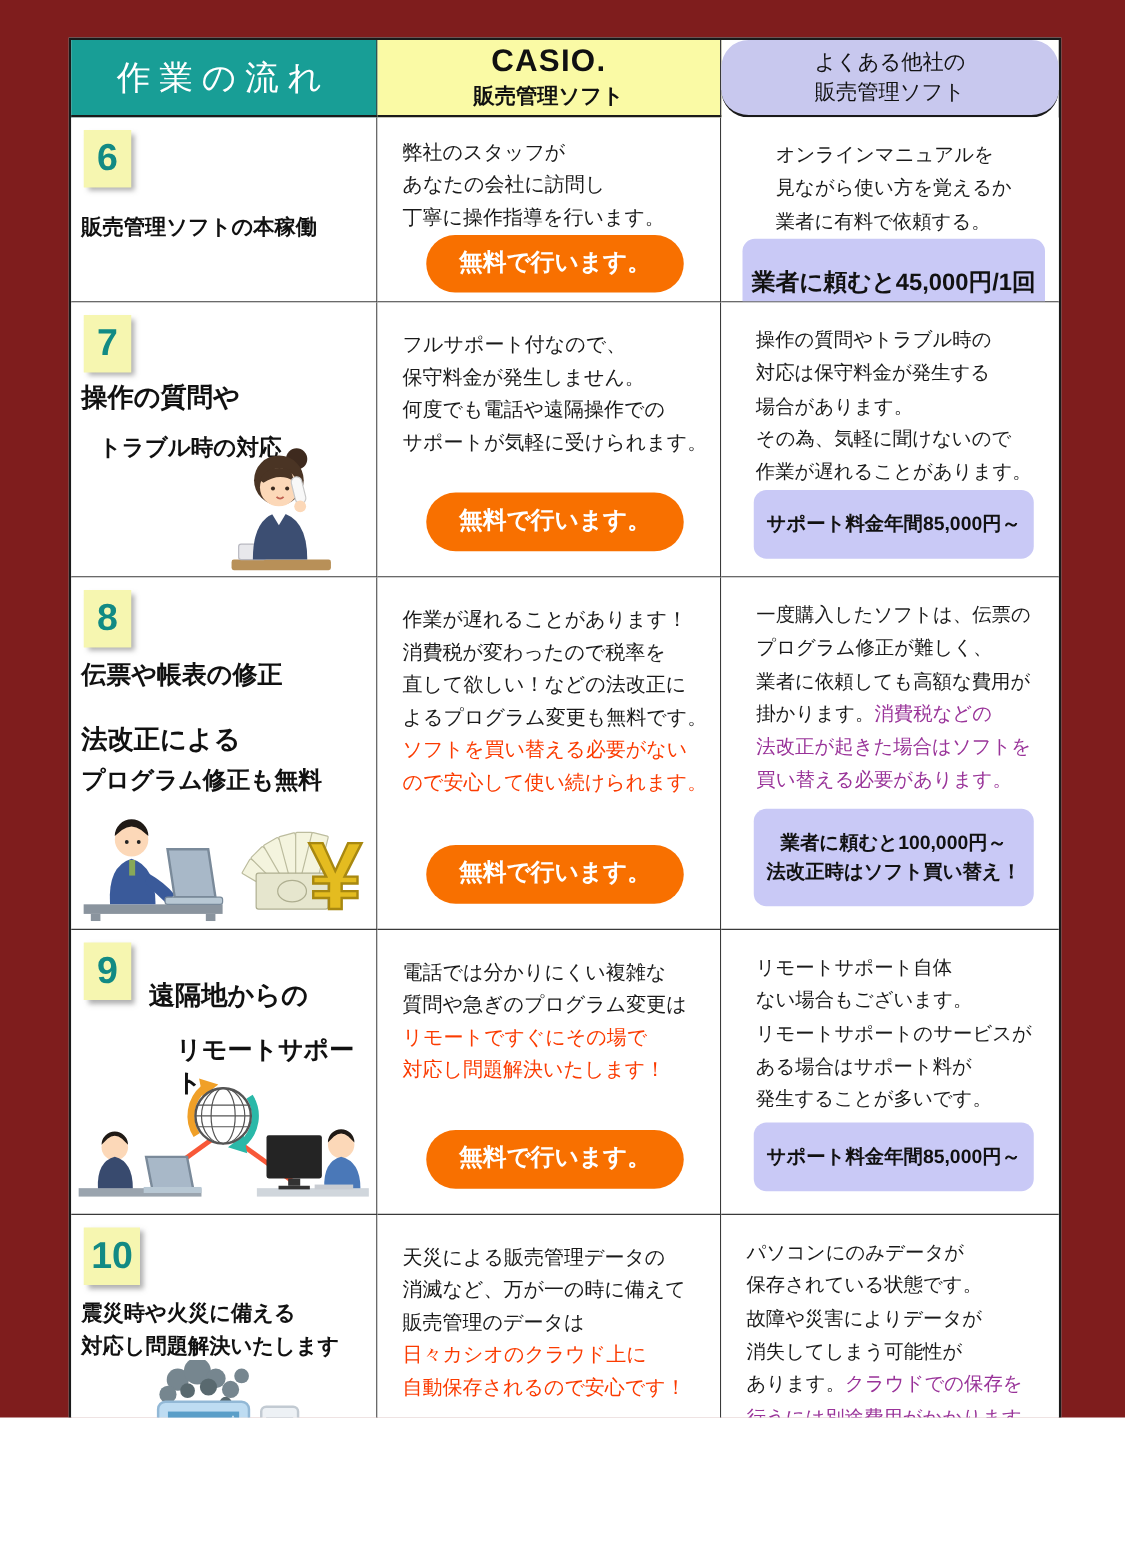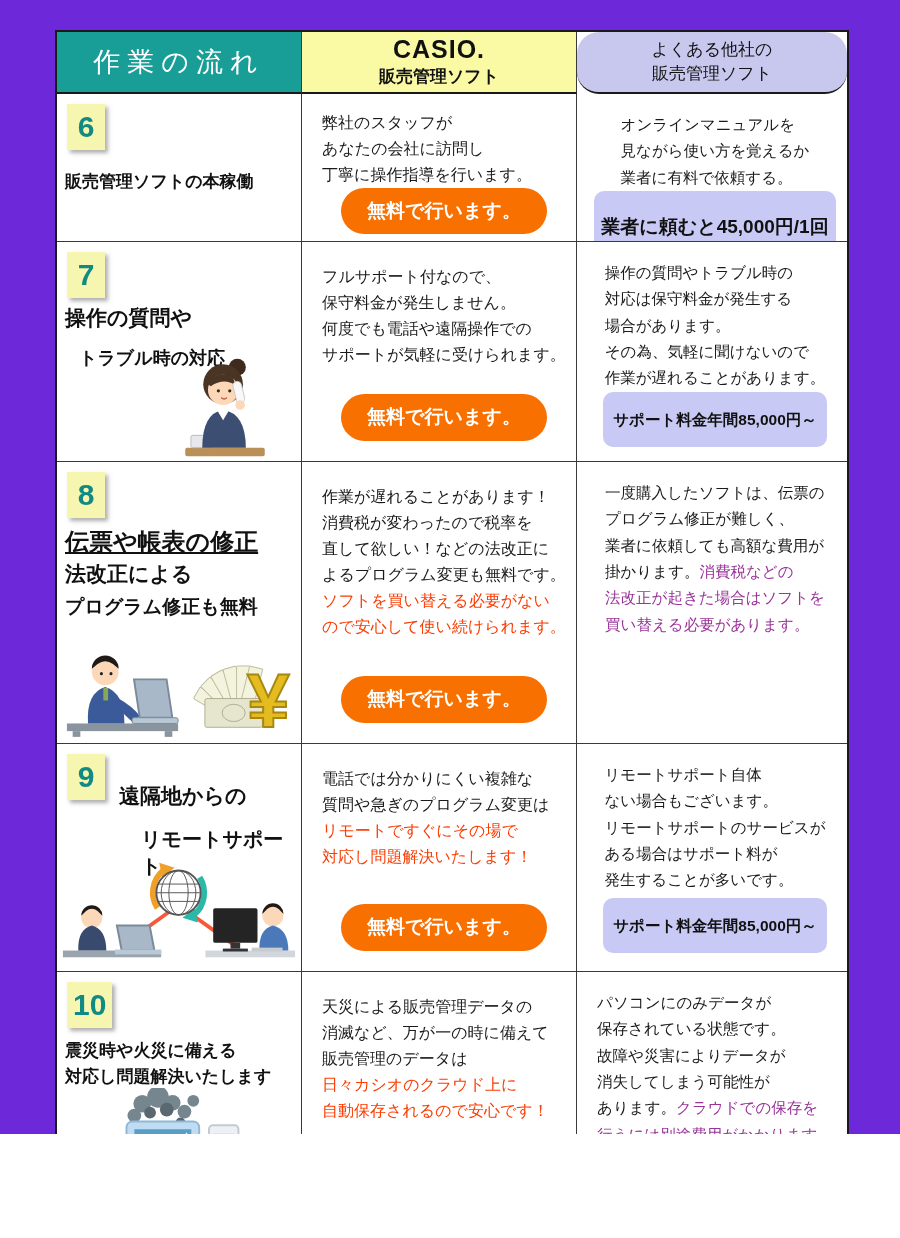--- a/index.html
+++ b/index.html
@@ -1,17 +1,17 @@
 <!DOCTYPE html>
 <html style="--teal: #189E96; --header_yellow: #FAFAA5; --header_lavender: #C8C8EE; --badge_yellow: #F6F6B0; --badge_number: #128A84; --orange: #F87000; --red: #FB3B00; --purple: #993399; --pill_lavender: #C9C9F6;"><head>
 <meta charset="utf-8">
 <style>
   html,body{margin:0;padding:0;background:#fff;}
   body{width:900px;height:1238px;font-family:"Liberation Sans",sans-serif;position:relative;}
-  .page{position:relative;width:900px;height:1134px;background:#6d28d9;overflow:hidden;}
+  .page{position:relative;width:900px;height:1134px;background:#7f1d1d;overflow:hidden;}
   .grid{
     position:absolute;left:55px;top:30px;width:790px;
     display:grid;grid-template-columns:245px 275px 270px;
     grid-template-rows:62px 148px 220px 282px 228px 230px;
     border:2px solid #1a1a1a;background:#fff;box-sizing:content-box;
   }
   .cell{border-right:1px solid #3a3a3a;border-bottom:1px solid #3a3a3a;box-sizing:border-box;background:#fff;position:relative;overflow:hidden;}
   .cell:nth-child(3n){border-right:none;}
   .cell:nth-last-child(-n+3){border-bottom:none;}
   
@@ -29,22 +29,22 @@
     font-size:30px;font-weight:bold;display:flex;align-items:center;justify-content:center;
     box-shadow:3px 3px 4px rgba(110,110,110,.55);box-sizing:border-box;
   }
   .title-line{font-weight:bold;color:#111;}
   .row6 .title-lines{margin:76px 0 0 8px;}
   .row6 .title-line{font-size:17px;}
   .row7 .title-lines{margin:62px 0 0 8px;}
   .row7 .l0{font-size:21px;}
   .row7 .l1{font-size:18px;margin:14px 0 0 14px;}
   .row8 .title-lines{margin:64px 0 0 8px;}
-  .row8 .l0{font-size:24px;text-decoration:underline;}
-  .row8 .l1{font-size:21px;margin-top:2px;}
+  .row8 .l0{font-size:20px;}
+  .row8 .l1{font-size:21px;margin-top:24px;}
   .row8 .l2{font-size:19px;margin-top:6px;}
   .row9 .title-lines{margin:38px 0 0 62px;}
   .row9 .l0{font-size:21px;}
   .row9 .l1{font-size:20px;margin:16px 0 0 22px;font-family:Liberation Mono, monospace;}
   .row10 .title-lines{margin:66px 0 0 8px;}
   .row10 .title-line{font-size:17px;line-height:1.55;}
   .illus{position:absolute;}
   .illus svg{display:block;width:100%;height:100%;}
   .illus.phone-woman{right:26px;bottom:2px;width:100px;height:106px;}
   .illus.laptop-money{left:8px;bottom:6px;width:230px;height:98px;}
@@ -192,20 +192,24 @@
 ので安心して使い続けられます。</span></div>
         <div class="free-pill">無料で行います。</div>
       </div>
       <div class="cell ocell row8">
         <div class="celltext"><span class="seg seg-k">一度購入したソフトは、伝票の
 プログラム修正が難しく、
 業者に依頼しても高額な費用が
 掛かります。</span><span class="seg seg-p">消費税などの
 法改正が起きた場合はソフトを
 買い替える必要があります。</span></div>
+        <div class="cost-pill">
+          <div>業者に頼むと100,000円～</div>
+          <div>法改正時はソフト買い替え！</div>
+        </div>
       </div>
       <div class="cell tcell row9">
         <div class="num-badge">9</div>
         <div class="title-lines">
           <div class="title-line l0">遠隔地からの</div>
           <div class="title-line l1">リモートサポート</div>
         </div>
         <div class="illus remote-support">
   <svg viewBox="0 0 245 112" xmlns="http://www.w3.org/2000/svg">
     <line x1="112" y1="56" x2="62" y2="92" stroke="#F85838" stroke-width="4"></line>

